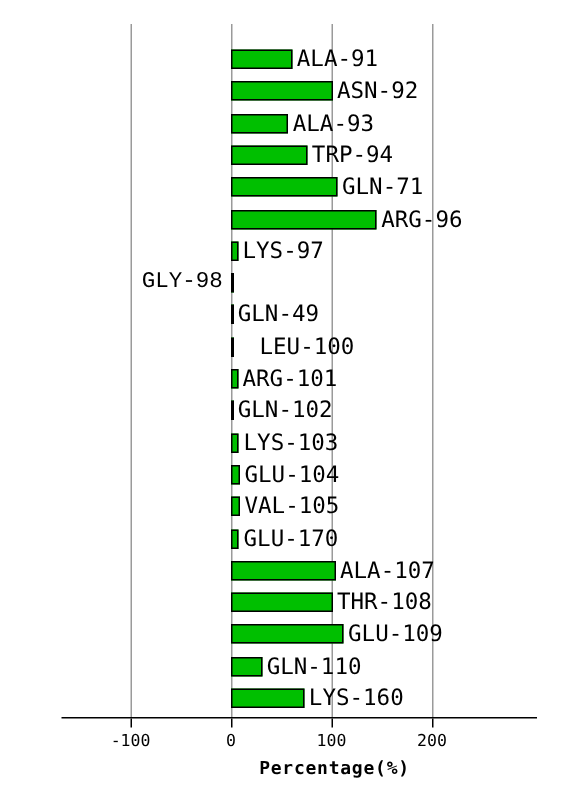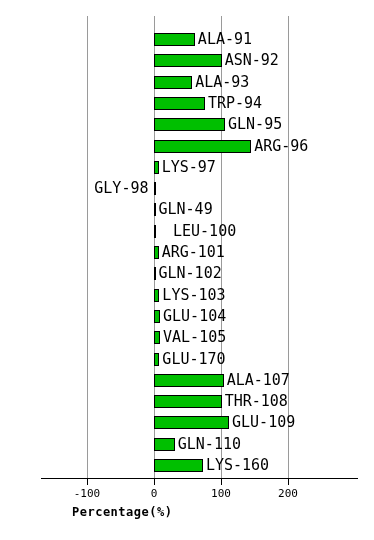--- a/index.html
+++ b/index.html
@@ -68,20 +68,21 @@
     width: 60px;
     margin-left: -30px;
     letter-spacing: 0px;
   }
 
   #xlabel {
     position: absolute;
     top: 505px;
     left: 0;
     width: 374px;
+    text-align: center;
     font-size: 12px;
     font-weight: bold;
     color: #000000;
     letter-spacing: 0.5px;
   }
   #xlabel-inner {
     display: inline-block;
     margin-left: 72px;
   }
 
@@ -135,31 +136,31 @@
       <div class="bar-row" style="top: 56.6px;">
         <div class="bar" title="ALA-93: 57%" style="width: 38.19px; left: 113px;"></div>
         <div class="bar-label right" style="left: 154.19px;">ALA-93</div>
       </div>
       <div class="bar-row" style="top: 77.9px;">
         <div class="bar" title="TRP-94: 76%" style="width: 50.92px; left: 113px;"></div>
         <div class="bar-label right" style="left: 166.92px;">TRP-94</div>
       </div>
       <div class="bar-row" style="top: 99.2px;">
         <div class="bar" title="GLN-95: 106%" style="width: 71.02px; left: 113px;"></div>
-        <div class="bar-label right" style="left: 187.02px;">GLN-95</div>
+        <div class="bar-label right" style="left: 187.02px;">GLN-71</div>
       </div>
       <div class="bar-row" style="top: 120.5px;">
         <div class="bar" title="ARG-96: 145%" style="width: 97.15px; left: 113px;"></div>
         <div class="bar-label right" style="left: 213.15px;">ARG-96</div>
       </div>
       <div class="bar-row" style="top: 141.8px;">
         <div class="bar" title="LYS-97: 7%" style="width: 4.69px; left: 113px;"></div>
         <div class="bar-label right" style="left: 120.69px;">LYS-97</div>
       </div>
-      <div class="bar-row" style="top: 163.1px;">
+      <div class="bar-row" style="top: 163.1px; font-family: Liberation Mono, monospace;">
         <div class="bar" title="GLY-98: 0%" style="width: 1.5px; left: 113px;"></div>
         <div class="bar-label left" style="right: 209.5px;">GLY-98</div>
       </div>
       <div class="bar-row" style="top: 184.4px;">
         <div class="bar" title="GLN-99: 0%" style="width: 1.5px; left: 113px;"></div>
         <div class="bar-label right" style="left: 117.5px;">GLN-49</div>
       </div>
       <div class="bar-row" style="top: 205.7px;">
         <div class="bar" title="LEU-100: 0%" style="width: 1.5px; left: 113px;"></div>
         <div class="bar-label right" style="left: 132px;">LEU-100</div>

